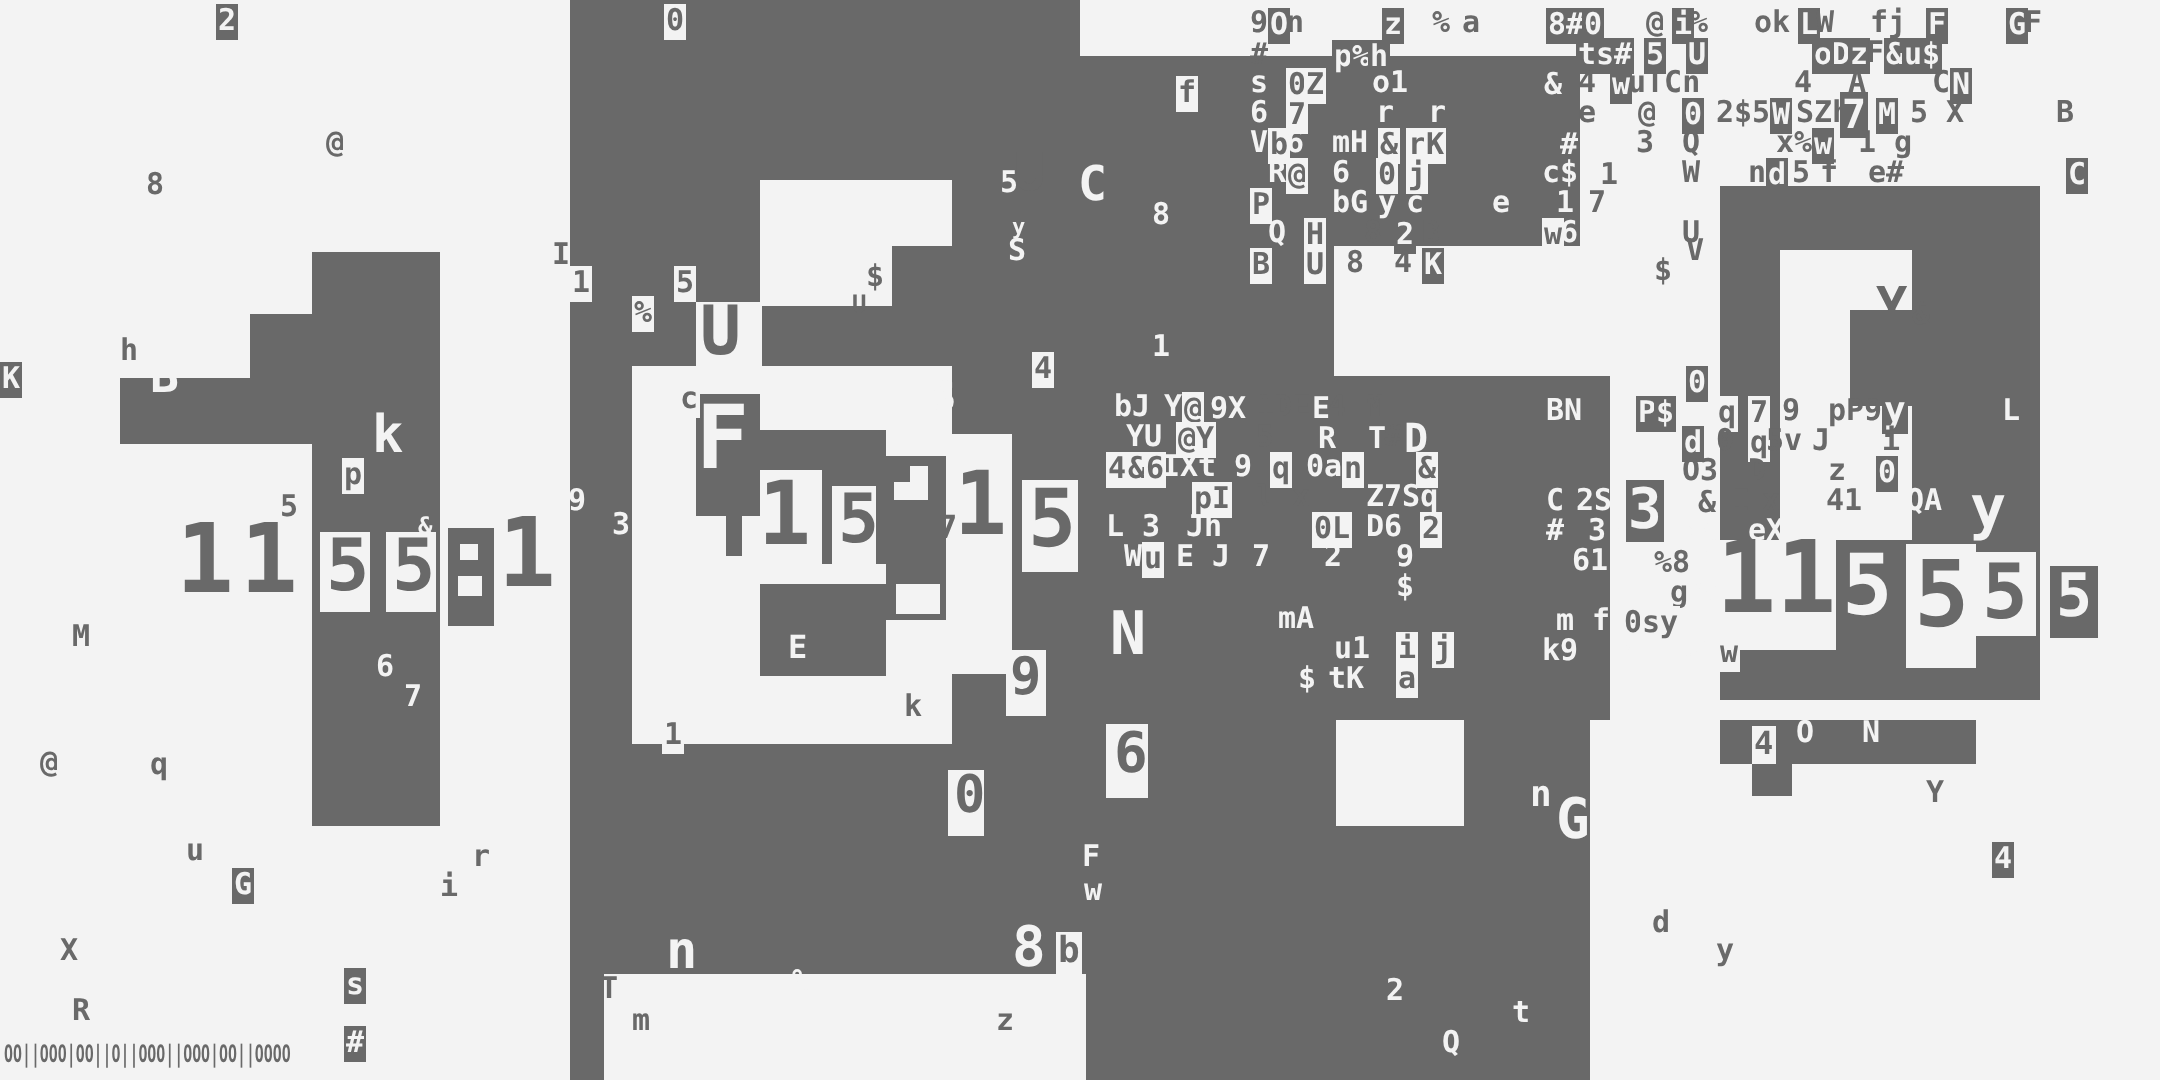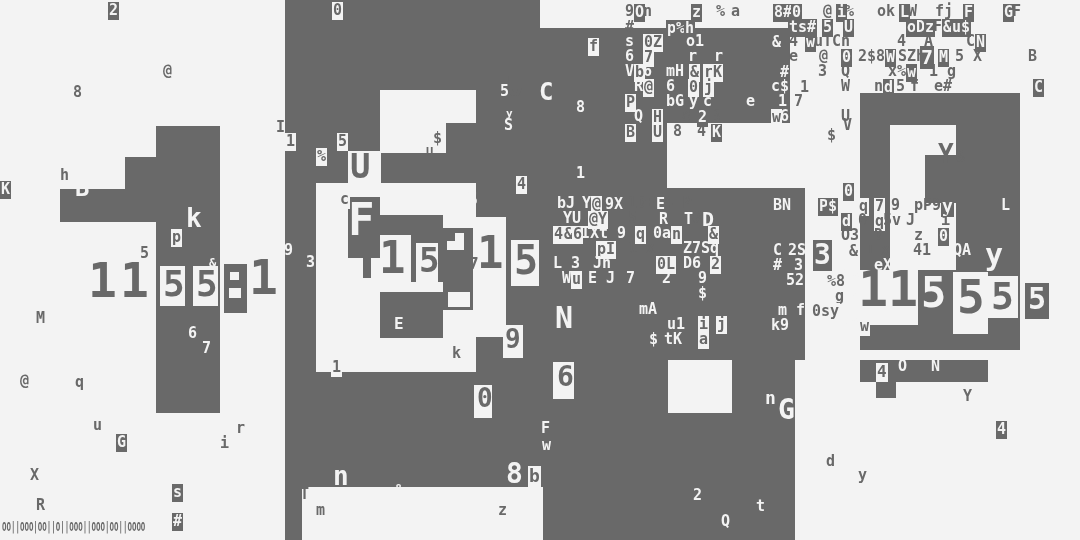--- a/index.html
+++ b/index.html
@@ -101,21 +101,21 @@
     <span class="g d" style="left: 789px; top: 34px; font-size: 15px; color: rgb(105, 105, 105);">4</span>
     <span class="g lt" style="left: 805px; top: 34px; font-size: 15px; color: rgb(243, 243, 243); background: rgb(105, 105, 105);">w</span>
     <span class="g d" style="left: 814px; top: 34px; font-size: 15px; color: rgb(105, 105, 105);">uTCn</span>
     <span class="g d" style="left: 897px; top: 34px; font-size: 15px; color: rgb(105, 105, 105);">4</span>
     <span class="g d" style="left: 924px; top: 34px; font-size: 15px; color: rgb(105, 105, 105);">A</span>
     <span class="g d" style="left: 966px; top: 34px; font-size: 15px; color: rgb(105, 105, 105);">C</span>
     <span class="g lt" style="left: 975px; top: 34px; font-size: 15px; color: rgb(243, 243, 243); background: rgb(105, 105, 105);">N</span>
     <span class="g d" style="left: 789px; top: 49px; font-size: 15px; color: rgb(105, 105, 105);">e</span>
     <span class="g d" style="left: 819px; top: 49px; font-size: 15px; color: rgb(105, 105, 105);">@</span>
     <span class="g lt" style="left: 841px; top: 49px; font-size: 15px; color: rgb(243, 243, 243); background: rgb(105, 105, 105);">0</span>
-    <span class="g d" style="left: 858px; top: 49px; font-size: 15px; color: rgb(105, 105, 105);">2$8</span>
+    <span class="g d" style="left: 858px; top: 49px; font-size: 15px; color: rgb(105, 105, 105);">2$5</span>
     <span class="g lt" style="left: 885px; top: 49px; font-size: 15px; color: rgb(243, 243, 243); background: rgb(105, 105, 105);">W</span>
     <span class="g d" style="left: 898px; top: 49px; font-size: 15px; color: rgb(105, 105, 105);">SZh</span>
     <span class="g lt" style="left: 920px; top: 46px; font-size: 20px; color: rgb(243, 243, 243); background: rgb(105, 105, 105);">7</span>
     <span class="g lt" style="left: 938px; top: 49px; font-size: 15px; color: rgb(243, 243, 243); background: rgb(105, 105, 105);">M</span>
     <span class="g d" style="left: 955px; top: 49px; font-size: 15px; color: rgb(105, 105, 105);">5</span>
     <span class="g d" style="left: 973px; top: 49px; font-size: 15px; color: rgb(105, 105, 105);">X</span>
     <span class="g d" style="left: 1028px; top: 49px; font-size: 15px; color: rgb(105, 105, 105);">B</span>
     <span class="g lt" style="left: 779px; top: 64px; font-size: 15px; color: rgb(243, 243, 243); background: rgb(105, 105, 105);">#</span>
     <span class="g d" style="left: 818px; top: 64px; font-size: 15px; color: rgb(105, 105, 105);">3</span>
     <span class="g d" style="left: 841px; top: 64px; font-size: 15px; color: rgb(105, 105, 105);">Q</span>
@@ -294,21 +294,21 @@
     <span class="g dt" style="left: 848px; top: 243px; font-size: 15px; color: rgb(105, 105, 105); background: rgb(243, 243, 243);">&amp;</span>
     <span class="g d" style="left: 866px; top: 243px; font-size: 15px; color: rgb(105, 105, 105);">I</span>
     <span class="g d" style="left: 881px; top: 243px; font-size: 15px; color: rgb(105, 105, 105);">x</span>
     <span class="g d" style="left: 913px; top: 243px; font-size: 15px; color: rgb(105, 105, 105);">41</span>
     <span class="g l" style="left: 953px; top: 243px; font-size: 15px; color: rgb(243, 243, 243);">QA</span>
     <span class="g l" style="left: 773px; top: 258px; font-size: 15px; color: rgb(243, 243, 243);">#</span>
     <span class="g l" style="left: 794px; top: 258px; font-size: 15px; color: rgb(243, 243, 243);">3</span>
     <span class="g l" style="left: 808px; top: 258px; font-size: 15px; color: rgb(243, 243, 243);">y</span>
     <span class="g l" style="left: 841px; top: 258px; font-size: 15px; color: rgb(243, 243, 243);">x%</span>
     <span class="g l" style="left: 874px; top: 258px; font-size: 15px; color: rgb(243, 243, 243);">eX</span>
-    <span class="g l" style="left: 786px; top: 273px; font-size: 15px; color: rgb(243, 243, 243);">52</span>
+    <span class="g l" style="left: 786px; top: 273px; font-size: 15px; color: rgb(243, 243, 243);">61</span>
     <span class="g dt" style="left: 826px; top: 273px; font-size: 15px; color: rgb(105, 105, 105); background: rgb(243, 243, 243);">%8</span>
     <span class="g l" style="left: 851px; top: 273px; font-size: 15px; color: rgb(243, 243, 243);">2</span>
     <span class="g dt" style="left: 834px; top: 288px; font-size: 15px; color: rgb(105, 105, 105); background: rgb(243, 243, 243);">g</span>
     <span class="g l" style="left: 843px; top: 288px; font-size: 15px; color: rgb(243, 243, 243);">mc</span>
     <span class="g l" style="left: 778px; top: 303px; font-size: 15px; color: rgb(243, 243, 243);">m f</span>
     <span class="g dt" style="left: 811px; top: 303px; font-size: 15px; color: rgb(105, 105, 105); background: rgb(243, 243, 243);">0</span>
     <span class="g dt" style="left: 820px; top: 303px; font-size: 15px; color: rgb(105, 105, 105); background: rgb(243, 243, 243);">s</span>
     <span class="g dt" style="left: 829px; top: 303px; font-size: 15px; color: rgb(105, 105, 105); background: rgb(243, 243, 243);">y</span>
     <span class="g l" style="left: 771px; top: 318px; font-size: 15px; color: rgb(243, 243, 243);">k9</span>
     <span class="g l" style="left: 811px; top: 318px; font-size: 15px; color: rgb(243, 243, 243);">4</span>

